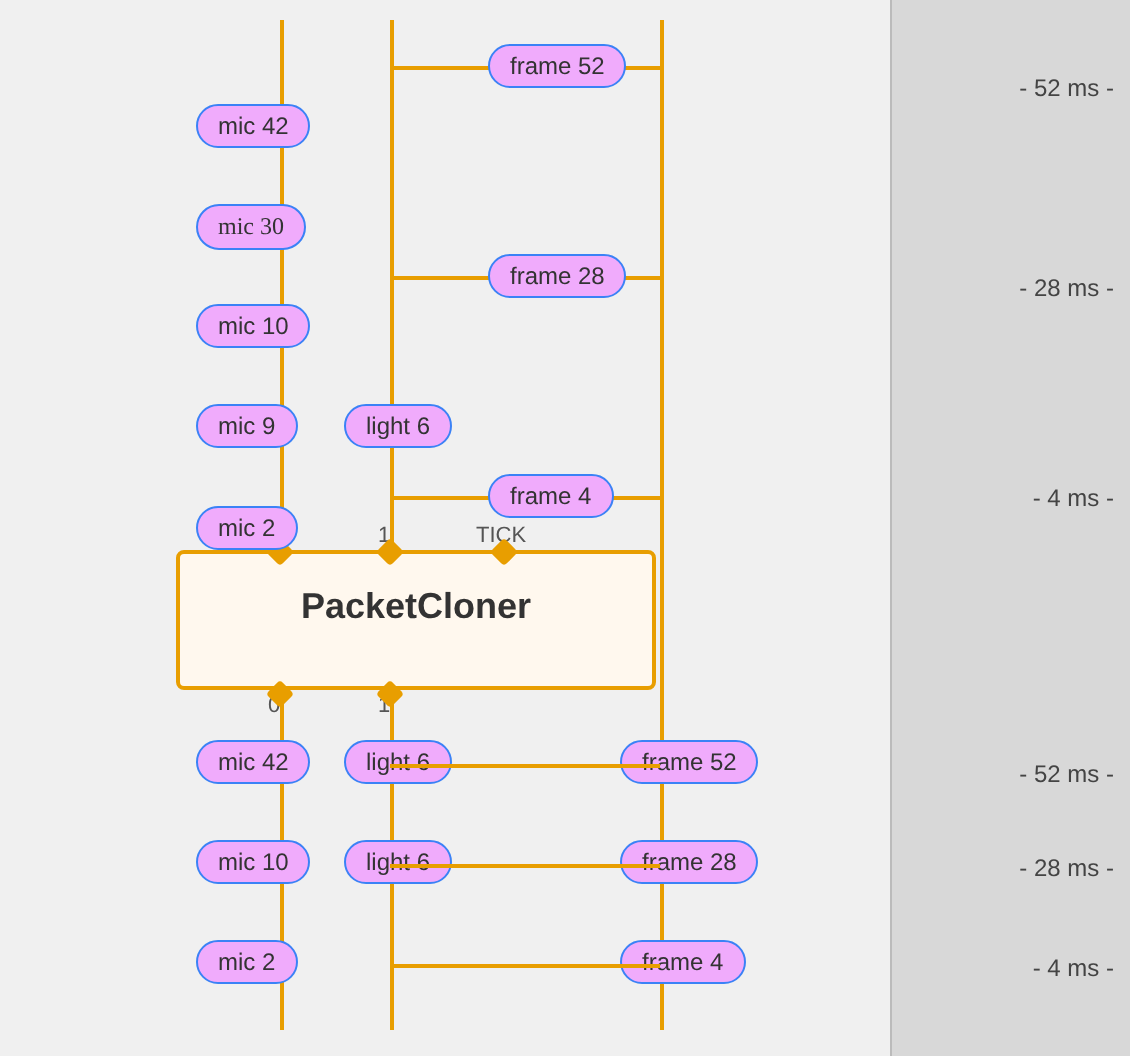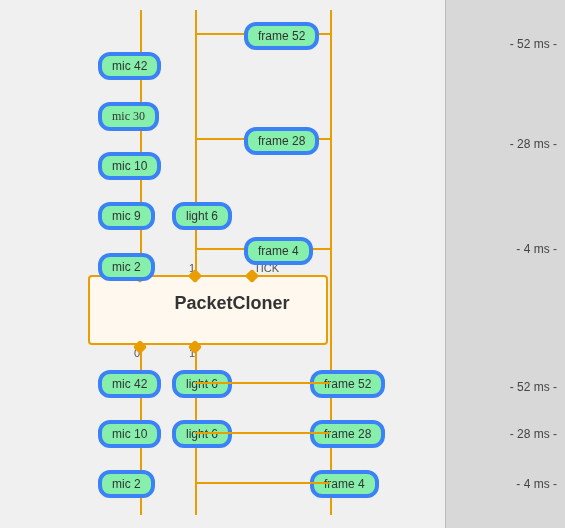--- a/index.html
+++ b/index.html
@@ -16,22 +16,22 @@
     .diagram-area {
       position: absolute;
       top: 0; left: 0;
       width: 390px;
       height: 528px;
     }
 
     
     .node-pill {
       position: absolute;
-      background: #86efac;
-      border: 4px solid #3b82f6;
+      background: #f0abfc;
+      border: 1px solid #3b82f6;
       border-radius: 12px;
       padding: 3px 10px;
       font-size: 12px;
       white-space: nowrap;
       color: #333;
     }
 
     
     .packet-cloner-box {
       position: absolute;
@@ -112,25 +112,25 @@
   <div class="h-line" style="left:195px; top:33px; width:135px;"></div>
 
   <div class="h-line" style="left:195px; top:138px; width:135px;"></div>
 
   <div class="h-line" style="left:195px; top:248px; width:135px;"></div>
 
   <div class="h-line" style="left:140px; top:63px; width:0px;"></div>
 
   <div class="packet-cloner-box" style="left:88px; top:275px; width:240px; height:70px;">
   </div>
-  <div class="packet-cloner-label" style="left:88px; top:293px; width:240px;margin-left:24px;">PacketCloner</div>
+  <div class="packet-cloner-label" style="left:88px; top:293px; width:240px;">PacketCloner</div>
 
   <div class="port-label" style="left:134px; top:262px;">0</div>
   <div class="port-label" style="left:189px; top:262px;">1</div>
-  <div class="port-label" style="left:238px; top:262px;margin-left:16px;">TICK</div>
+  <div class="port-label" style="left:238px; top:262px;">TICK</div>
 
   <div class="port-dot" style="left:135px; top:271px;"></div>
   <div class="port-dot" style="left:190px; top:271px;"></div>
   <div class="port-dot" style="left:247px; top:271px;"></div>
 
   <div class="port-label" style="left:134px; top:347px;">0</div>
   <div class="port-label" style="left:189px; top:347px;">1</div>
 
   <div class="port-dot" style="left:135px; top:342px;"></div>
   <div class="port-dot" style="left:190px; top:342px;"></div>

